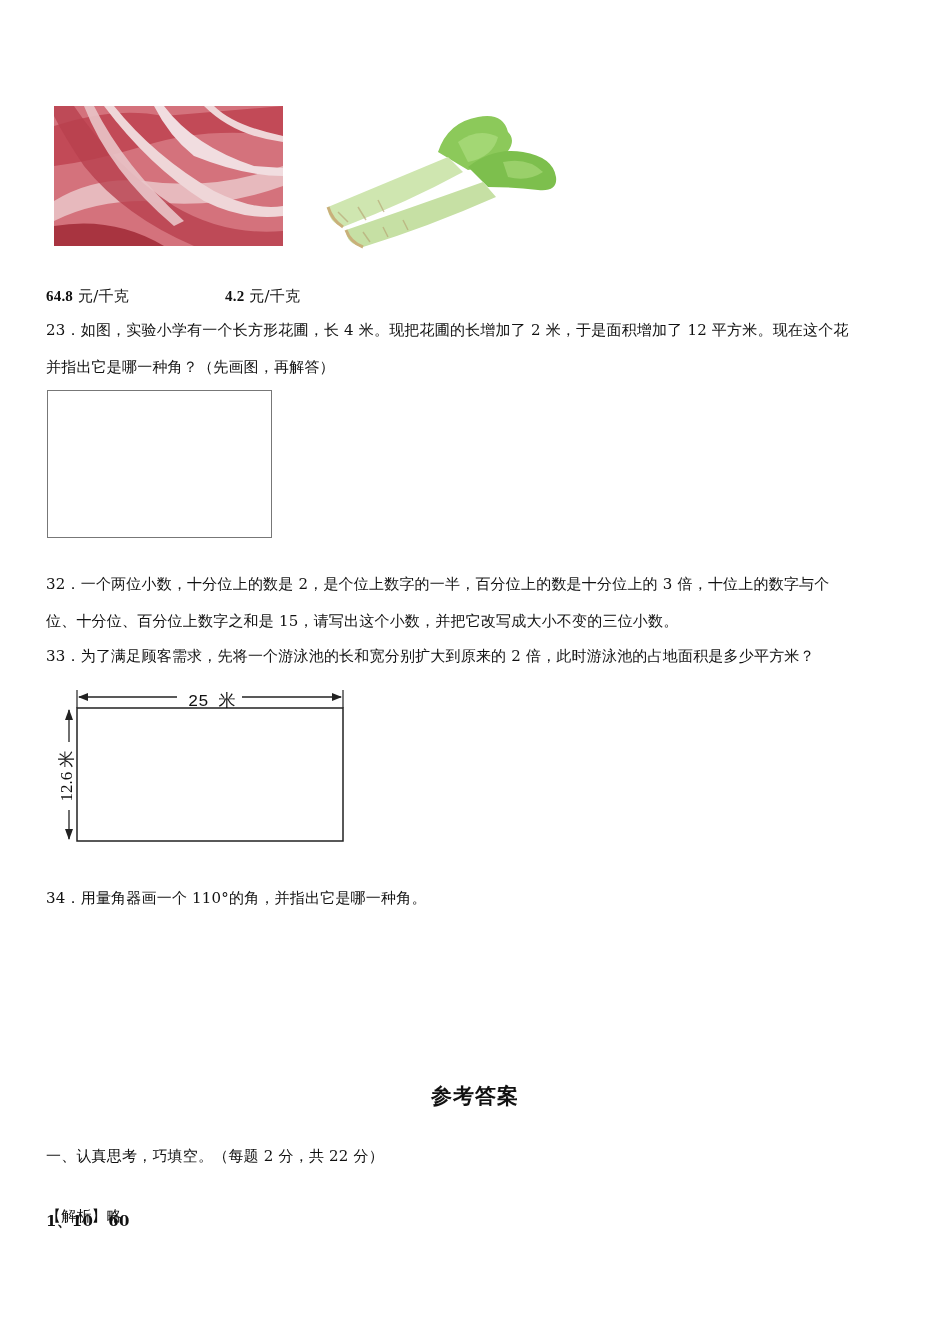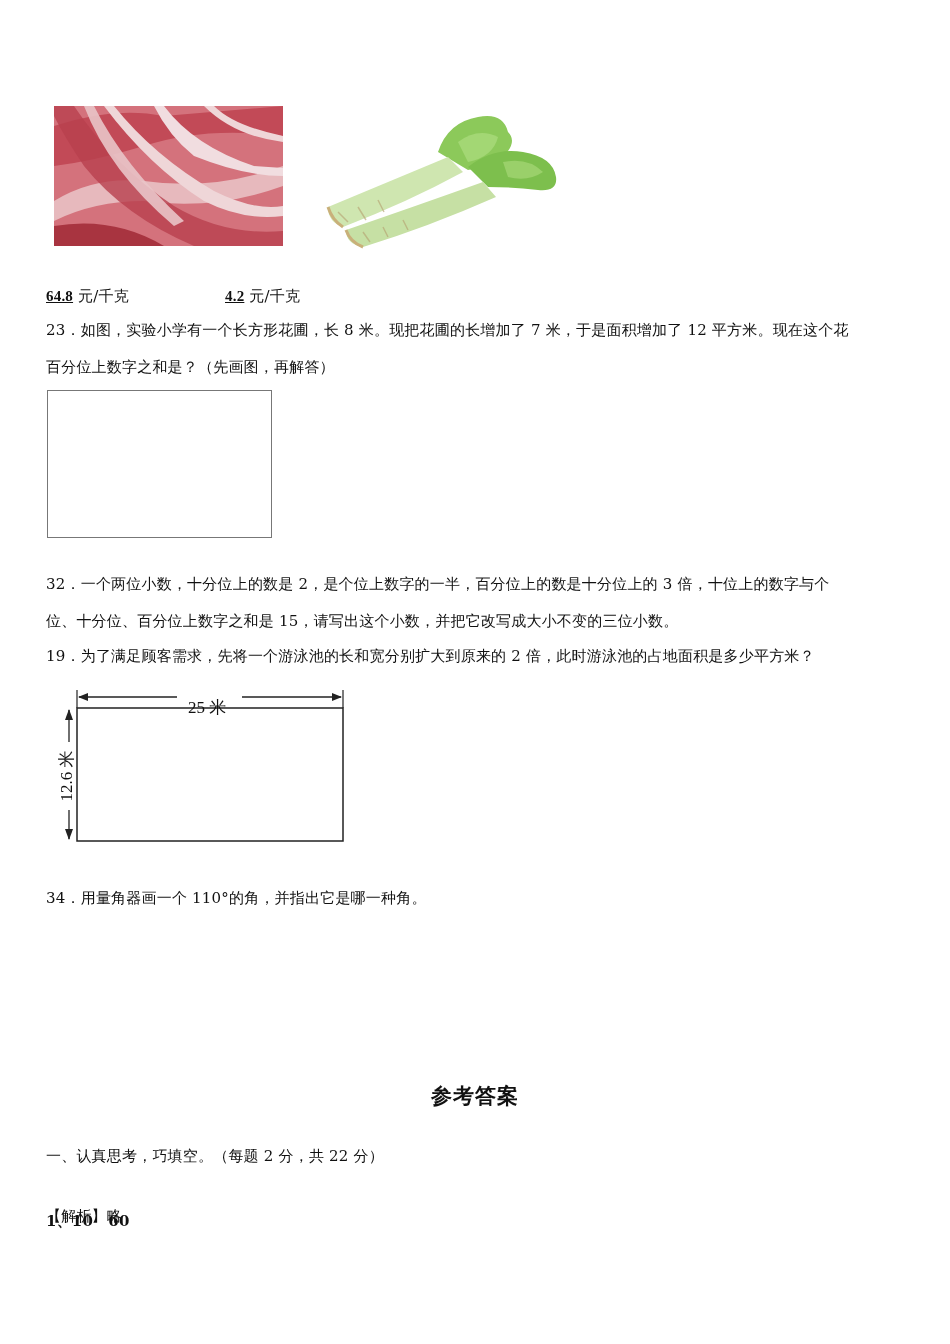--- a/index.html
+++ b/index.html
@@ -1,21 +1,21 @@
 <!DOCTYPE html>
 <html><head>
   <meta charset="utf-8">
   <style>
     * { margin: 0; padding: 0; box-sizing: border-box; }
     html, body { width: 950px; height: 1344px; background: #ffffff; overflow: hidden; }
     body { position: relative; font-family: "DejaVu Serif", "Liberation Serif", serif; color: #111; }
     .abs { position: absolute; }
     .txt { font-size: 15px; line-height: 20px; white-space: nowrap; letter-spacing: 0.2px; }
     .bold { font-weight: bold; margin-top: 40px; }
-    .num { font-family: "Liberation Serif", serif; font-weight: bold; text-decoration: underline; }
+    .num { font-family: "Liberation Serif", serif; font-weight: bold; }
 
     
     #meat-img { left: 54px; top: 106px; width: 229px; height: 140px; overflow: hidden; background: #c9525e; }
     
     #veg-img { left: 318px; top: 112px; width: 245px; height: 140px; }
 
     .box { border: 1px solid #777; background: #fff; }
     #answer-title { left: 0; width: 950px; text-align: center; top: 1082px; font-size: 21px; font-weight: bold; font-family: "DejaVu Sans", sans-serif; letter-spacing: 1px; }
   </style>
 </head>
@@ -55,52 +55,52 @@
 <div class="abs txt" style="left:46px; top:286px;">
   <span class="num">64.8</span>
   <span>元/千克</span>
 </div>
 <div class="abs txt" style="left:225px; top:286px;text-align:center;">
   <span class="num">4.2</span>
   <span>元/千克</span>
 </div>
 
 <div class="abs txt" style="left:46px; top:320px;">
-  <span>23．</span><span>如图，实验小学有一个长方形花圃，长 8 米。现把花圃的长增加了 7 米，于是面积增加了 12 平方米。现在这个花</span>
+  <span>23．</span><span>如图，实验小学有一个长方形花圃，长 4 米。现把花圃的长增加了 2 米，于是面积增加了 12 平方米。现在这个花</span>
 </div>
-<div class="abs txt" style="left:46px; top:357px;">百分位上数字之和是？（先画图，再解答）</div>
+<div class="abs txt" style="left:46px; top:357px;">并指出它是哪一种角？（先画图，再解答）</div>
 
 <div class="abs box" style="left:47px; top:390px; width:225px; height:148px;"></div>
 
 <div class="abs txt" style="left:46px; top:574px;">
   <span>32．</span><span>一个两位小数，十分位上的数是 2，是个位上数字的一半，百分位上的数是十分位上的 3 倍，十位上的数字与个</span>
 </div>
 <div class="abs txt" style="left:46px; top:611px;">位、十分位、百分位上数字之和是 15，请写出这个小数，并把它改写成大小不变的三位小数。</div>
 
 <div class="abs txt" style="left:46px; top:646px;">
-  <span>19．</span><span>为了满足顾客需求，先将一个游泳池的长和宽分别扩大到原来的 2 倍，此时游泳池的占地面积是多少平方米？</span>
+  <span>33．</span><span>为了满足顾客需求，先将一个游泳池的长和宽分别扩大到原来的 2 倍，此时游泳池的占地面积是多少平方米？</span>
 </div>
 
 <div class="abs" style="left:50px; top:682px; width:300px; height:165px;">
   <svg width="300" height="165" viewBox="0 0 300 165" style="position:absolute; left:0; top:0;">
     <rect x="27" y="26" width="266" height="133" fill="#fff" stroke="#222" stroke-width="1.5"></rect>
 
     <line x1="27" y1="8" x2="27" y2="26" stroke="#222" stroke-width="1.2"></line>
     <line x1="293" y1="8" x2="293" y2="26" stroke="#222" stroke-width="1.2"></line>
     <line x1="29" y1="15" x2="127" y2="15" stroke="#222" stroke-width="1.3"></line>
     <line x1="192" y1="15" x2="291" y2="15" stroke="#222" stroke-width="1.3"></line>
     <polygon points="28,15 38,11 38,19" fill="#222"></polygon>
     <polygon points="292,15 282,11 282,19" fill="#222"></polygon>
 
     <line x1="19" y1="28" x2="19" y2="60" stroke="#222" stroke-width="1.3"></line>
     <line x1="19" y1="128" x2="19" y2="157" stroke="#222" stroke-width="1.3"></line>
     <polygon points="19,27 15,38 23,38" fill="#222"></polygon>
     <polygon points="19,158 15,147 23,147" fill="#222"></polygon>
   </svg>
-  <div style="position:absolute; left:138px; top:16px; font-size:17px; line-height:20px; font-family:Liberation Serif, serif; white-space:nowrap;">25 米</div>
+  <div style="position:absolute; left:138px; top:10px; font-size:17px; line-height:20px; font-family:Liberation Mono, monospace; white-space:nowrap;">25 米</div>
   <div style="position:absolute; left:-18px; top:84px; width:70px; text-align:center; transform:rotate(-90deg); font-size:17px; line-height:20px; font-family:'Liberation Serif', serif; white-space:nowrap;">12.6 米</div>
 </div>
 
 <div class="abs txt" style="left:46px; top:888px;">
   <span>34．</span><span>用量角器画一个 110°的角，并指出它是哪一种角。</span>
 </div>
 
 <div id="answer-title" class="abs">参考答案</div>
 <div class="abs txt" style="left:46px; top:1146px;">一、认真思考，巧填空。（每题 2 分，共 22 分）</div>
 <div class="abs txt bold" style="left:46px; top:1171px;">1、10　60</div>

